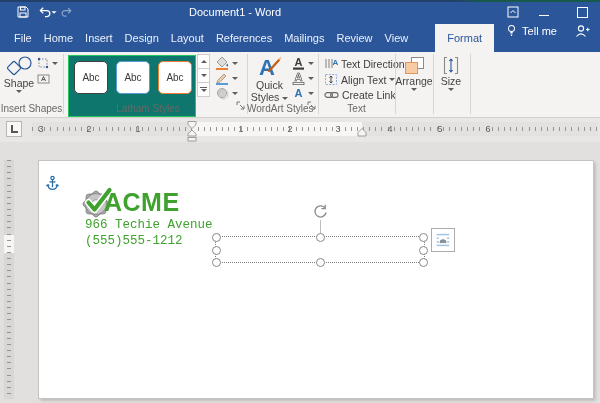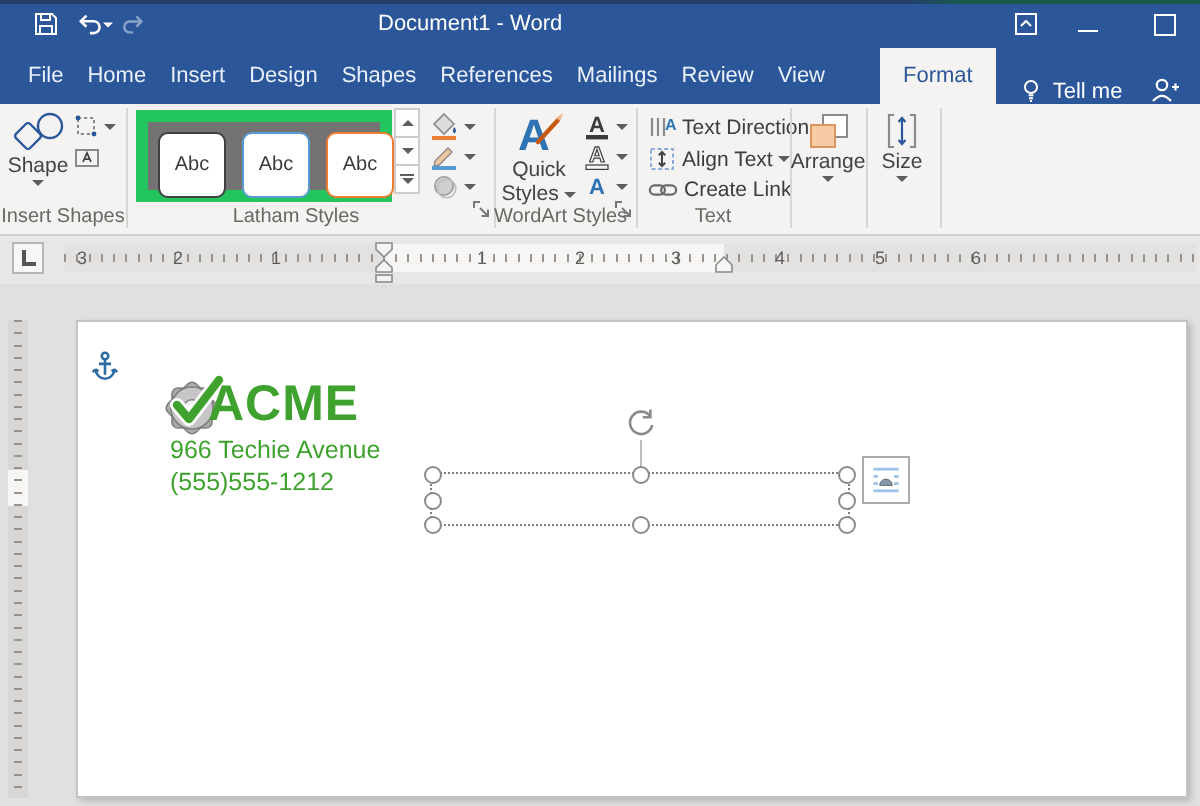--- a/index.html
+++ b/index.html
@@ -4,58 +4,58 @@
 <style>
   html,body{margin:0;padding:0}
   body{width:600px;height:403px;position:relative;font-family:"Liberation Sans",sans-serif;overflow:hidden;background:#e2e0de}
   .abs{position:absolute}
   
   #titlebar{left:0;top:0;width:600px;height:24px;background:var(--title-blue)}
   #topstrip{left:0;top:0;width:600px;height:2px;background:linear-gradient(90deg,#23406b 0 76%,#175a4c 80% 100%)}
   #title{top:0;left:189px;height:24px;line-height:25px;font-size:11px;color:#fff;white-space:nowrap}
   .qat{display:flex;align-items:center;justify-content:center}
   
-  #tabrow{left:0;top:24px;width:600px;height:28px;background:var(--title-blue);display:flex;align-items:flex-end;padding-left:8px;box-sizing:border-box}
+  #tabrow{left:0;top:24px;width:600px;height:28px;background:var(--title-blue);display:flex;align-items:flex-start;padding-left:8px;box-sizing:border-box}
   .tab{color:#eaf0fb;font-size:11px;line-height:28px;padding:0 6px;white-space:nowrap;cursor:default}
   .tab.active{background:var(--ribbon-bg);color:var(--title-blue);padding:0 12px}
   #tab-format{margin-left:21px}
   #tellme{display:flex;align-items:center;gap:5px;color:#fff;font-size:11px;padding:0 12px}
   #signin{margin-left:auto;display:flex;align-items:center;padding-right:10px}
   
   #ribbon{left:0;top:52px;width:600px;height:66px;background:var(--ribbon-bg);border-bottom:1px solid #d2d0ce;box-sizing:border-box}
   .vsep{position:absolute;top:2px;width:1px;height:60px;background:#d8d6d4}
   .grouplabel{position:absolute;bottom:3px;font-size:10px;color:#6a6865;text-align:center;white-space:nowrap}
   .caret{display:inline-block;width:0;height:0;border-left:3px solid transparent;border-right:3px solid transparent;border-top:3.5px solid #5f5d5b;vertical-align:middle}
   .caret.up{border-top:none;border-bottom:3.5px solid #5f5d5b}
   .caret.white{border-top-color:#fff;transform:scale(.85)}
   .bigbtn{position:absolute;display:flex;flex-direction:column;align-items:center;gap:1px}
   .bigbtn .lbl{font-size:10.5px;color:#444;line-height:11px;white-space:nowrap}
   .smallrow{position:absolute;display:flex;align-items:center;gap:3px;font-size:10.5px;color:#3f3d3b;white-space:nowrap}
-  #gallery{position:absolute;left:68px;top:3px;width:128px;height:46px;background:#737373;border:6px solid #22c55e;box-sizing:border-box}
+  #gallery{position:absolute;left:68px;top:3px;width:128px;height:62px;background:#0f766e;border:1px solid #22c55e;box-sizing:border-box}
   .swatch{position:absolute;top:5px;width:34px;height:33px;background:#fff;border-radius:5px;display:flex;align-items:center;justify-content:center;font-size:10px;color:#3b3b3b;box-sizing:border-box}
   .sw1{border:1.5px solid var(--swatch-1)} .sw2{border:1.5px solid var(--swatch-2)} .sw3{border:1.5px solid var(--swatch-3)}
   #galscroll{position:absolute;left:197px;top:3px;width:13px}
   .galbtn{width:13px;height:15px;background:#fdfdfd;border:1px solid #cfcdcb;box-sizing:border-box;display:flex;align-items:center;justify-content:center;margin-top:-1px}
   .galbtn .bar{width:7px;border-top:1px solid #5f5d5b;padding-top:1px;display:flex;justify-content:center}
   
   #rulerrow{left:0;top:118px;width:600px;height:24px;background:#e9e7e5}
   #tabsel{left:6px;top:3px;width:16px;height:16px;background:#f8f7f6;border:1px solid #b8b6b4;box-sizing:border-box}
   #tabsel .L{position:absolute;left:4px;top:3px;width:5px;height:6px;border-left:2px solid #555;border-bottom:2px solid #555}
   #hruler{left:32px;top:4px;width:566px;height:14px;background:#e4e2e0}
   #hruler .zone{position:absolute;left:160px;top:0;width:170px;height:14px;background:#f7f6f5}
   #hruler .ticks{position:absolute;left:0;top:5px;width:566px;height:4px;background:repeating-linear-gradient(90deg,#98948f 0 1px,transparent 1px 6.13px)}
   .rnum{position:absolute;top:1px;font-size:9px;color:#5f5d5b;transform:translateX(-50%);line-height:12px}
   
   #docarea{left:0;top:142px;width:600px;height:261px;background:#e2e0de}
   #vruler{left:4px;top:18px;width:10px;height:239px;background:#d9d7d5}
   #vruler .ticks{position:absolute;left:3px;top:0;width:4px;height:239px;background:repeating-linear-gradient(180deg,#98948f 0 1px,transparent 1px 6.13px)}
   #vruler .zone{position:absolute;left:0;top:75px;width:10px;height:18px;background:#f7f6f5}
   #page{left:38px;top:18px;width:556px;height:239px;background:#fff;border:1px solid #c6c4c2;box-shadow:1.5px 1.5px 3px rgba(0,0,0,.18);box-sizing:border-box}
   #company{left:65px;top:27px;font-size:25px;font-weight:bold;color:var(--accent-green);letter-spacing:.5px}
-  #address{left:46px;top:56px;font-family:Liberation Sans, sans-serif;font-size:12.5px;color:var(--accent-green);line-height:16px}
+  #address{left:46px;top:56px;font-family:Liberation Mono, monospace;font-size:12.5px;color:var(--accent-green);line-height:16px}
   #textbox{left:176px;top:75px;width:210px;height:27px;border:1px dotted #7e7e7e;box-sizing:border-box}
   .handle{position:absolute;width:7px;height:7px;border-radius:50%;background:#fff;border:1px solid #8a8a8a}
   #stem{left:281px;top:59px;width:1px;height:16px;background:#bdbdbd}
   #layoutbtn{left:392px;top:67px;width:24px;height:24px;background:#fff;border:1px solid #adabab;box-sizing:border-box;display:flex;align-items:center;justify-content:center;cursor:pointer}
 </style>
 </head>
 <body>
 
 <div class="abs" id="titlebar">
   <div class="abs" id="topstrip"></div>
@@ -92,21 +92,21 @@
   <div class="abs qat" style="left:574px;top:5px;width:16px;height:14px">
     <div style="width:9px;height:9px;border:1px solid #fff"></div>
   </div>
 </div>
 
 <div class="abs" id="tabrow">
   <span class="tab">File</span>
   <span class="tab">Home</span>
   <span class="tab">Insert</span>
   <span class="tab">Design</span>
-  <span class="tab">Shapes</span>
+  <span class="tab">Layout</span>
   <span class="tab">References</span>
   <span class="tab">Mailings</span>
   <span class="tab">Review</span>
   <span class="tab">View</span>
   <span class="tab active" id="tab-format">Format</span>
   <span id="tellme">
     <svg width="11" height="13" viewBox="0 0 12 14" fill="none" stroke="#fff" stroke-width="1.1">
         <circle cx="6" cy="4.8" r="3.3"></circle>
         <path d="M4.7 9.3 h2.6 M4.9 10.9 h2.2 M5.4 12.4 h1.2"></path>
       </svg>

